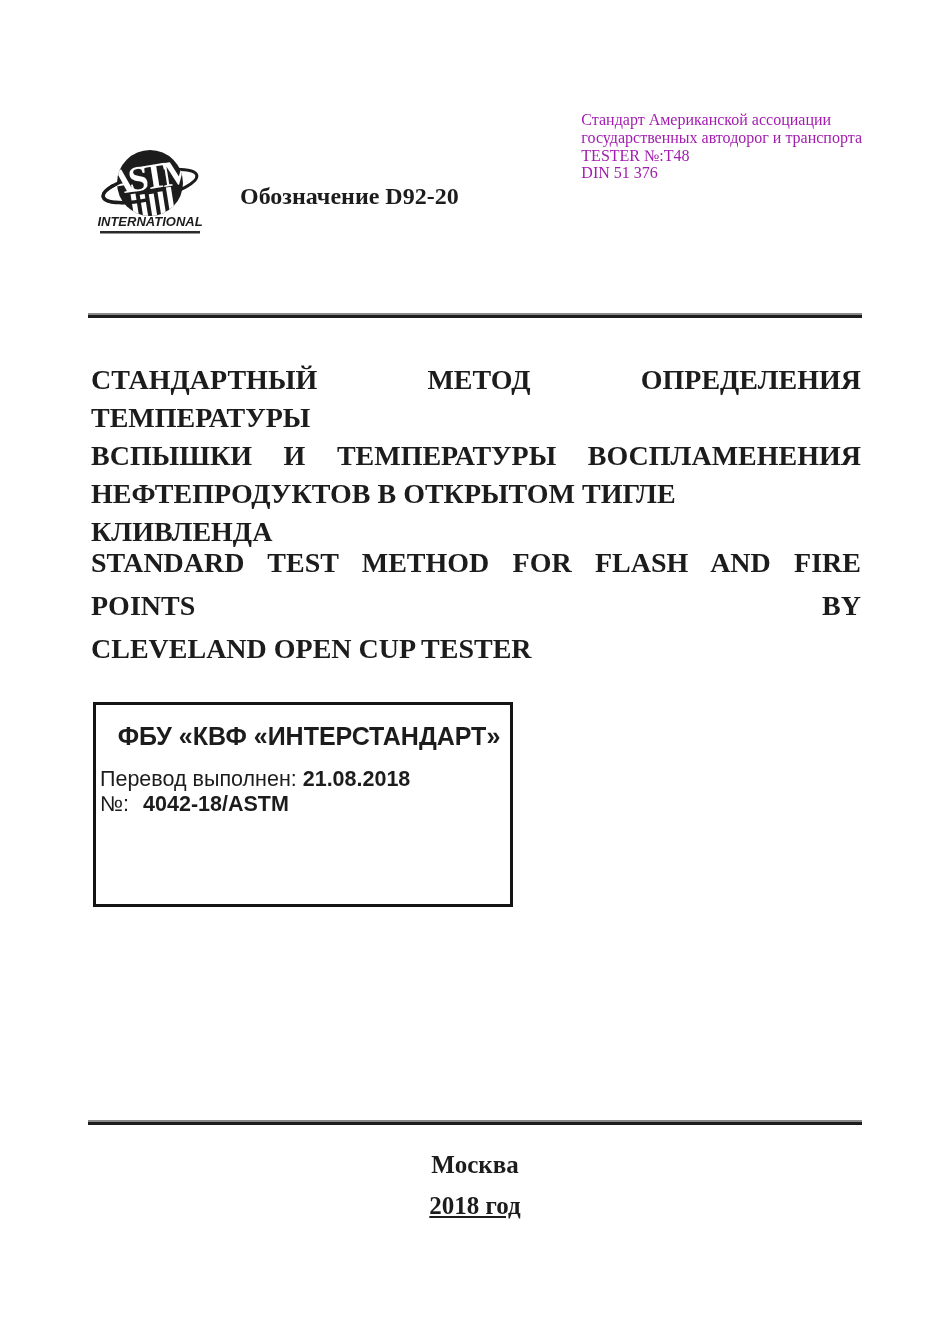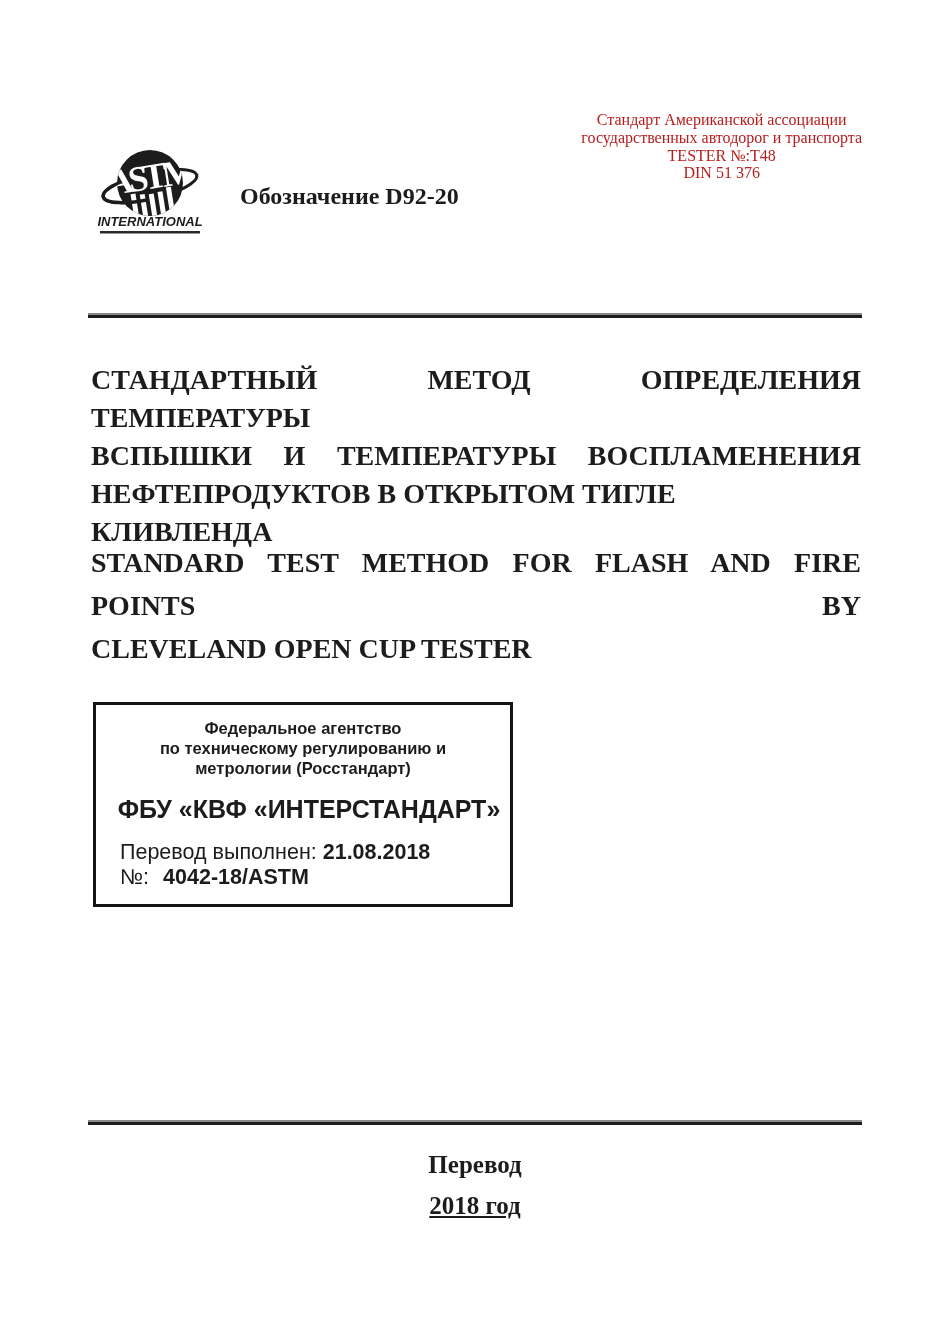--- a/index.html
+++ b/index.html
@@ -7,23 +7,23 @@
     position:relative;
     width:950px;height:1343px;
     background:#fff;
     color:#1c1c1c;
     overflow:hidden;
     font-family:"Liberation Serif", serif;
   }
   
   .ref-block{
     position:absolute; top:111px; right:88px;
-    text-align:center;
+    text-align:left;
     font-size:16px; line-height:17.8px;
-    color:#b91c1c;
+    color:#a21caf;
     white-space:nowrap;
   }
   
   .logo{ position:absolute; left:98px; top:146px; width:106px; height:98px; }
   
   .designation{
     position:absolute; left:240px; top:183px;
     font-weight:bold; font-size:24px;
     white-space:nowrap;
   }
@@ -63,21 +63,21 @@
   }
   .org-line{
     margin-top:17px;
     text-align:center;
     font-weight:bold; font-size:25px; line-height:29px;
     white-space:nowrap;
     padding-left:12px;
   }
   .trans-block{
     margin-top:16px;
-    padding-left:24px;
+    padding-left:4px;
     font-size:21.5px; line-height:24.5px;
   }
   .trans-block b{ font-weight:bold; }
   .num-value{ margin-left:14px; }
   
   .city, .year{
     position:absolute; left:88px; width:774px;
     text-align:center; font-weight:bold; font-size:25px;
   }
   .city{ top:1151px; }
@@ -134,35 +134,30 @@
     <div class="jline">ВСПЫШКИ И ТЕМПЕРАТУРЫ ВОСПЛАМЕНЕНИЯ</div>
     <div class="lline">НЕФТЕПРОДУКТОВ В ОТКРЫТОМ ТИГЛЕ КЛИВЛЕНДА</div>
   </div>
 
   <div class="title-en">
     <div class="jline">STANDARD TEST METHOD FOR FLASH AND FIRE POINTS BY</div>
     <div class="lline">CLEVELAND OPEN CUP TESTER</div>
   </div>
 
   <div class="agency-box">
-    <div class="agency-lines">
-      <div>Федеральное агентство</div>
-      <div>по техническому регулированию и</div>
-      <div>метрологии (Росстандарт)</div>
-    </div>
     <div class="org-line">ФБУ «КВФ «ИНТЕРСТАНДАРТ»</div>
     <div class="trans-block">
       <div>
         <span>Перевод выполнен:</span>
         <b>21.08.2018</b>
       </div>
       <div>
         <span>№:</span><b class="num-value">4042-18/ASTM</b>
       </div>
     </div>
   </div>
 
   <div class="rule rule-bottom"></div>
 
-  <div class="city">Перевод</div>
+  <div class="city">Москва</div>
   <div class="year">2018 год</div>
 
 </div>
 
 </body></html>

